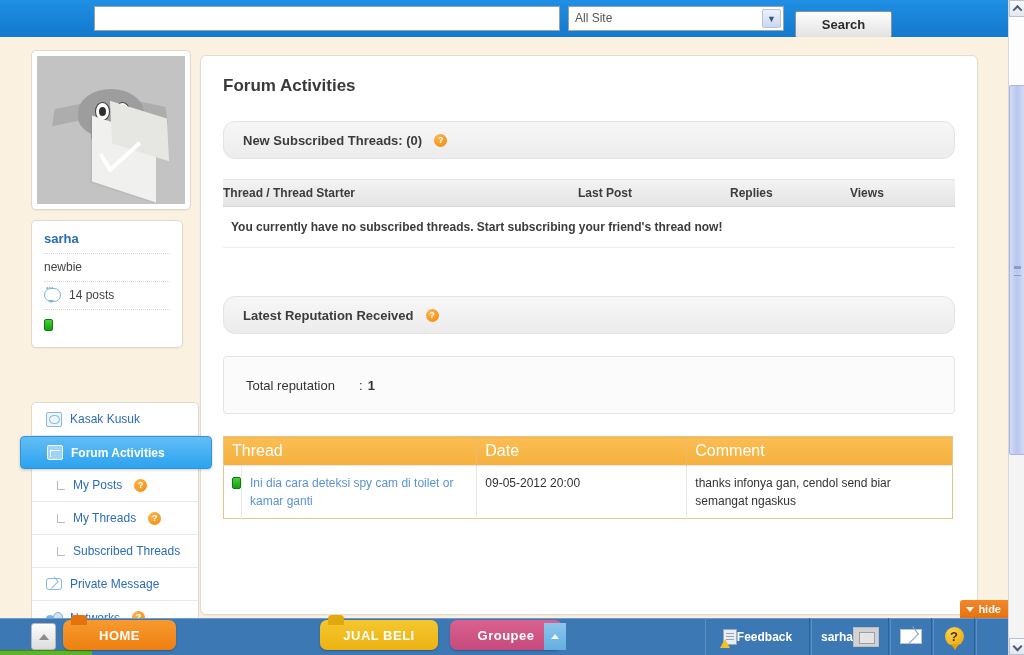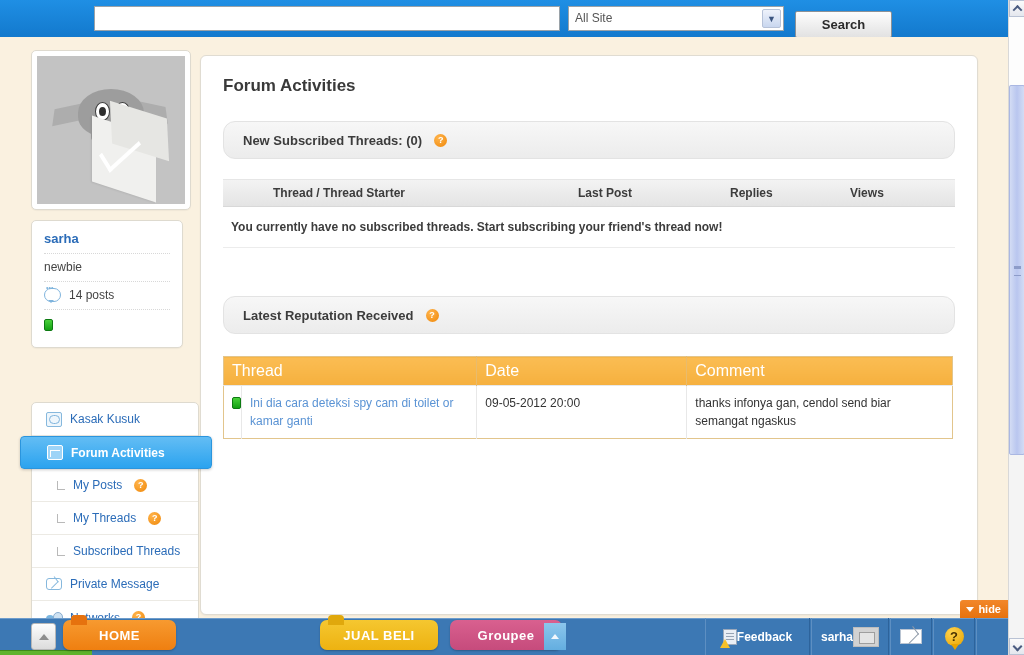--- a/index.html
+++ b/index.html
@@ -307,21 +307,21 @@
   }
   .thead {
     margin: 20px 22px 0;
     height: 28px;
     background: linear-gradient(#f3f3f3, #e4e4e4);
     border-top: 1px solid #e6e6e6;
     border-bottom: 1px solid #d8d8d8;
     display: flex; align-items: center;
     font-size: 12px; font-weight: bold; color: #3c3c3c;
   }
-  .thead .c1 { width: 355px; padding-left: 50px; }
+  .thead .c1 { width: 355px; }
   .thead .c2 { width: 152px; }
   .thead .c3 { width: 120px; }
   .thead .c4 { width: 100px; }
   .empty-msg {
     margin: 0 22px;
     padding: 13px 8px 13px 8px;
     font-size: 12px; font-weight: bold; color: #3c3c3c;
     border-bottom: 1px solid #ececec;
   }
 
@@ -662,20 +662,25 @@
       <div class="c4">Views</div>
     </div>
 
     <div class="empty-msg">You currently have no subscribed threads. Start subscribing your friend's thread now!</div>
 
     <div class="section-header" style="margin-top:48px">
       <span>Latest Reputation Received</span>
       <span class="help-badge">?</span>
     </div>
 
+    <div id="reputation-card">
+      <span id="rep-label">Total reputation</span>
+      <span id="rep-colon">:</span>
+      <span id="rep-value">1</span>
+    </div>
 
     <table id="rep-table">
       <thead>
         <tr>
           <th colspan="2" style="width:260px">Thread</th>
           <th style="width:210px">Date</th>
           <th>Comment</th>
         </tr>
       </thead>
       <tbody>

